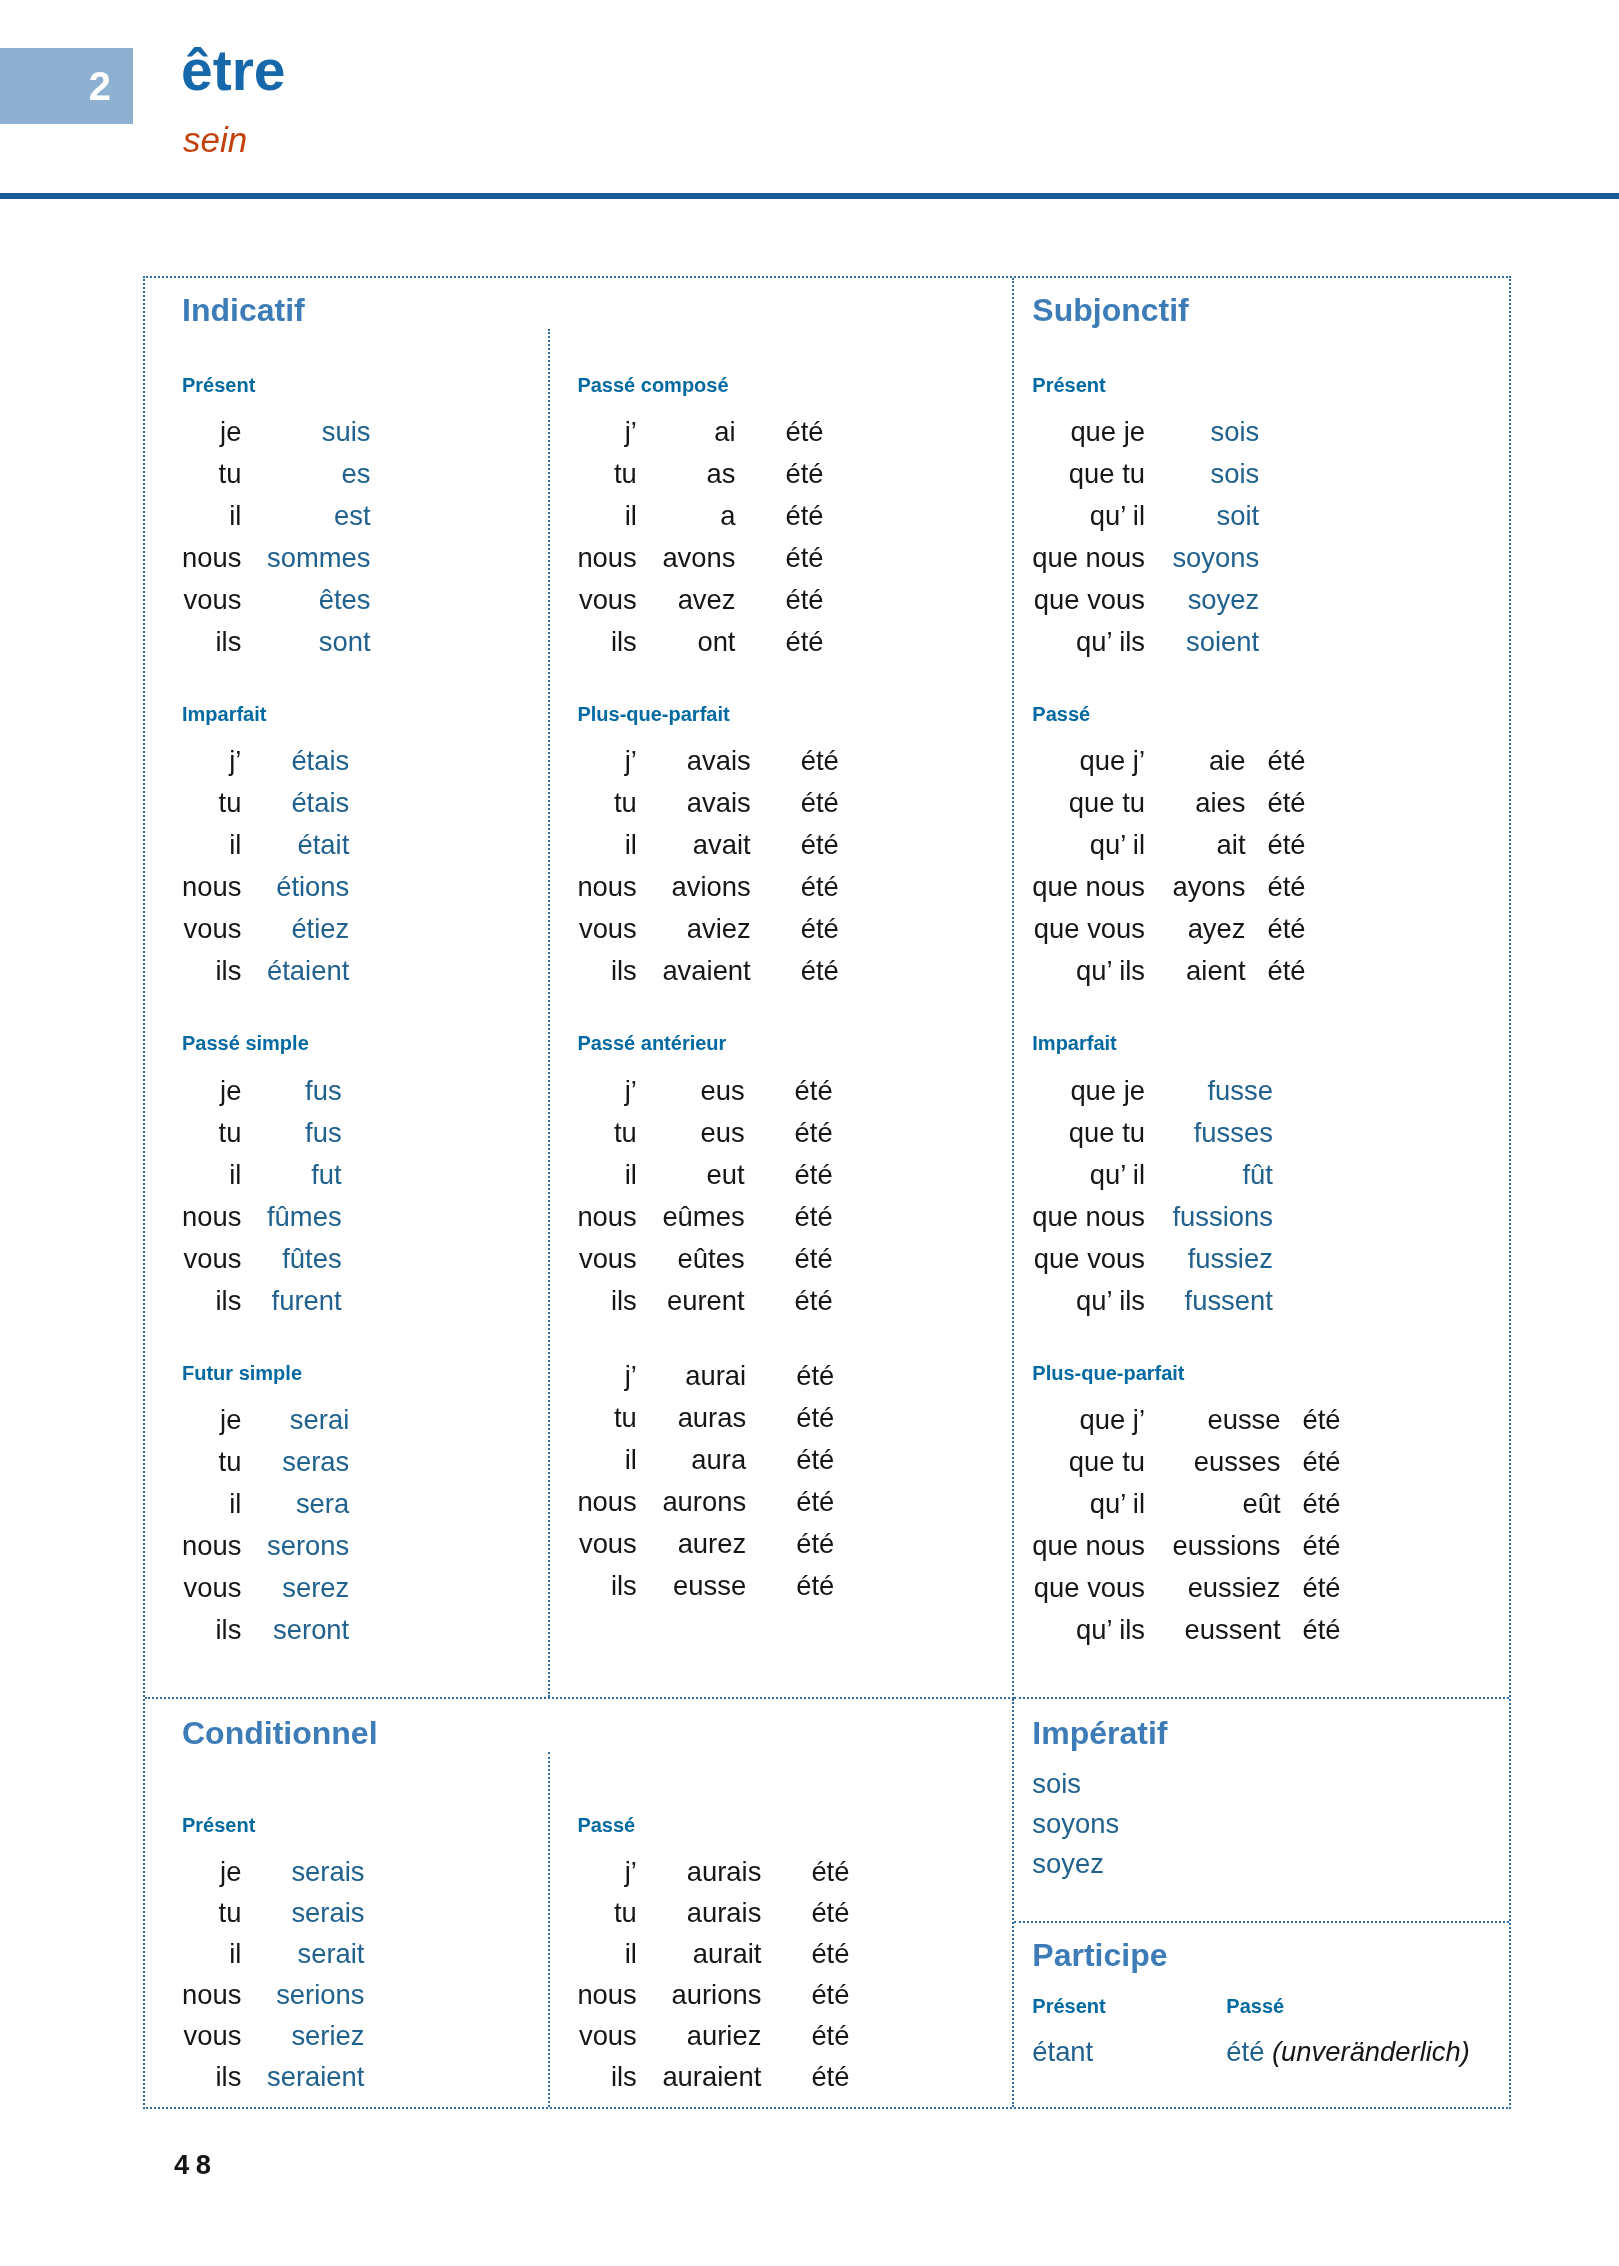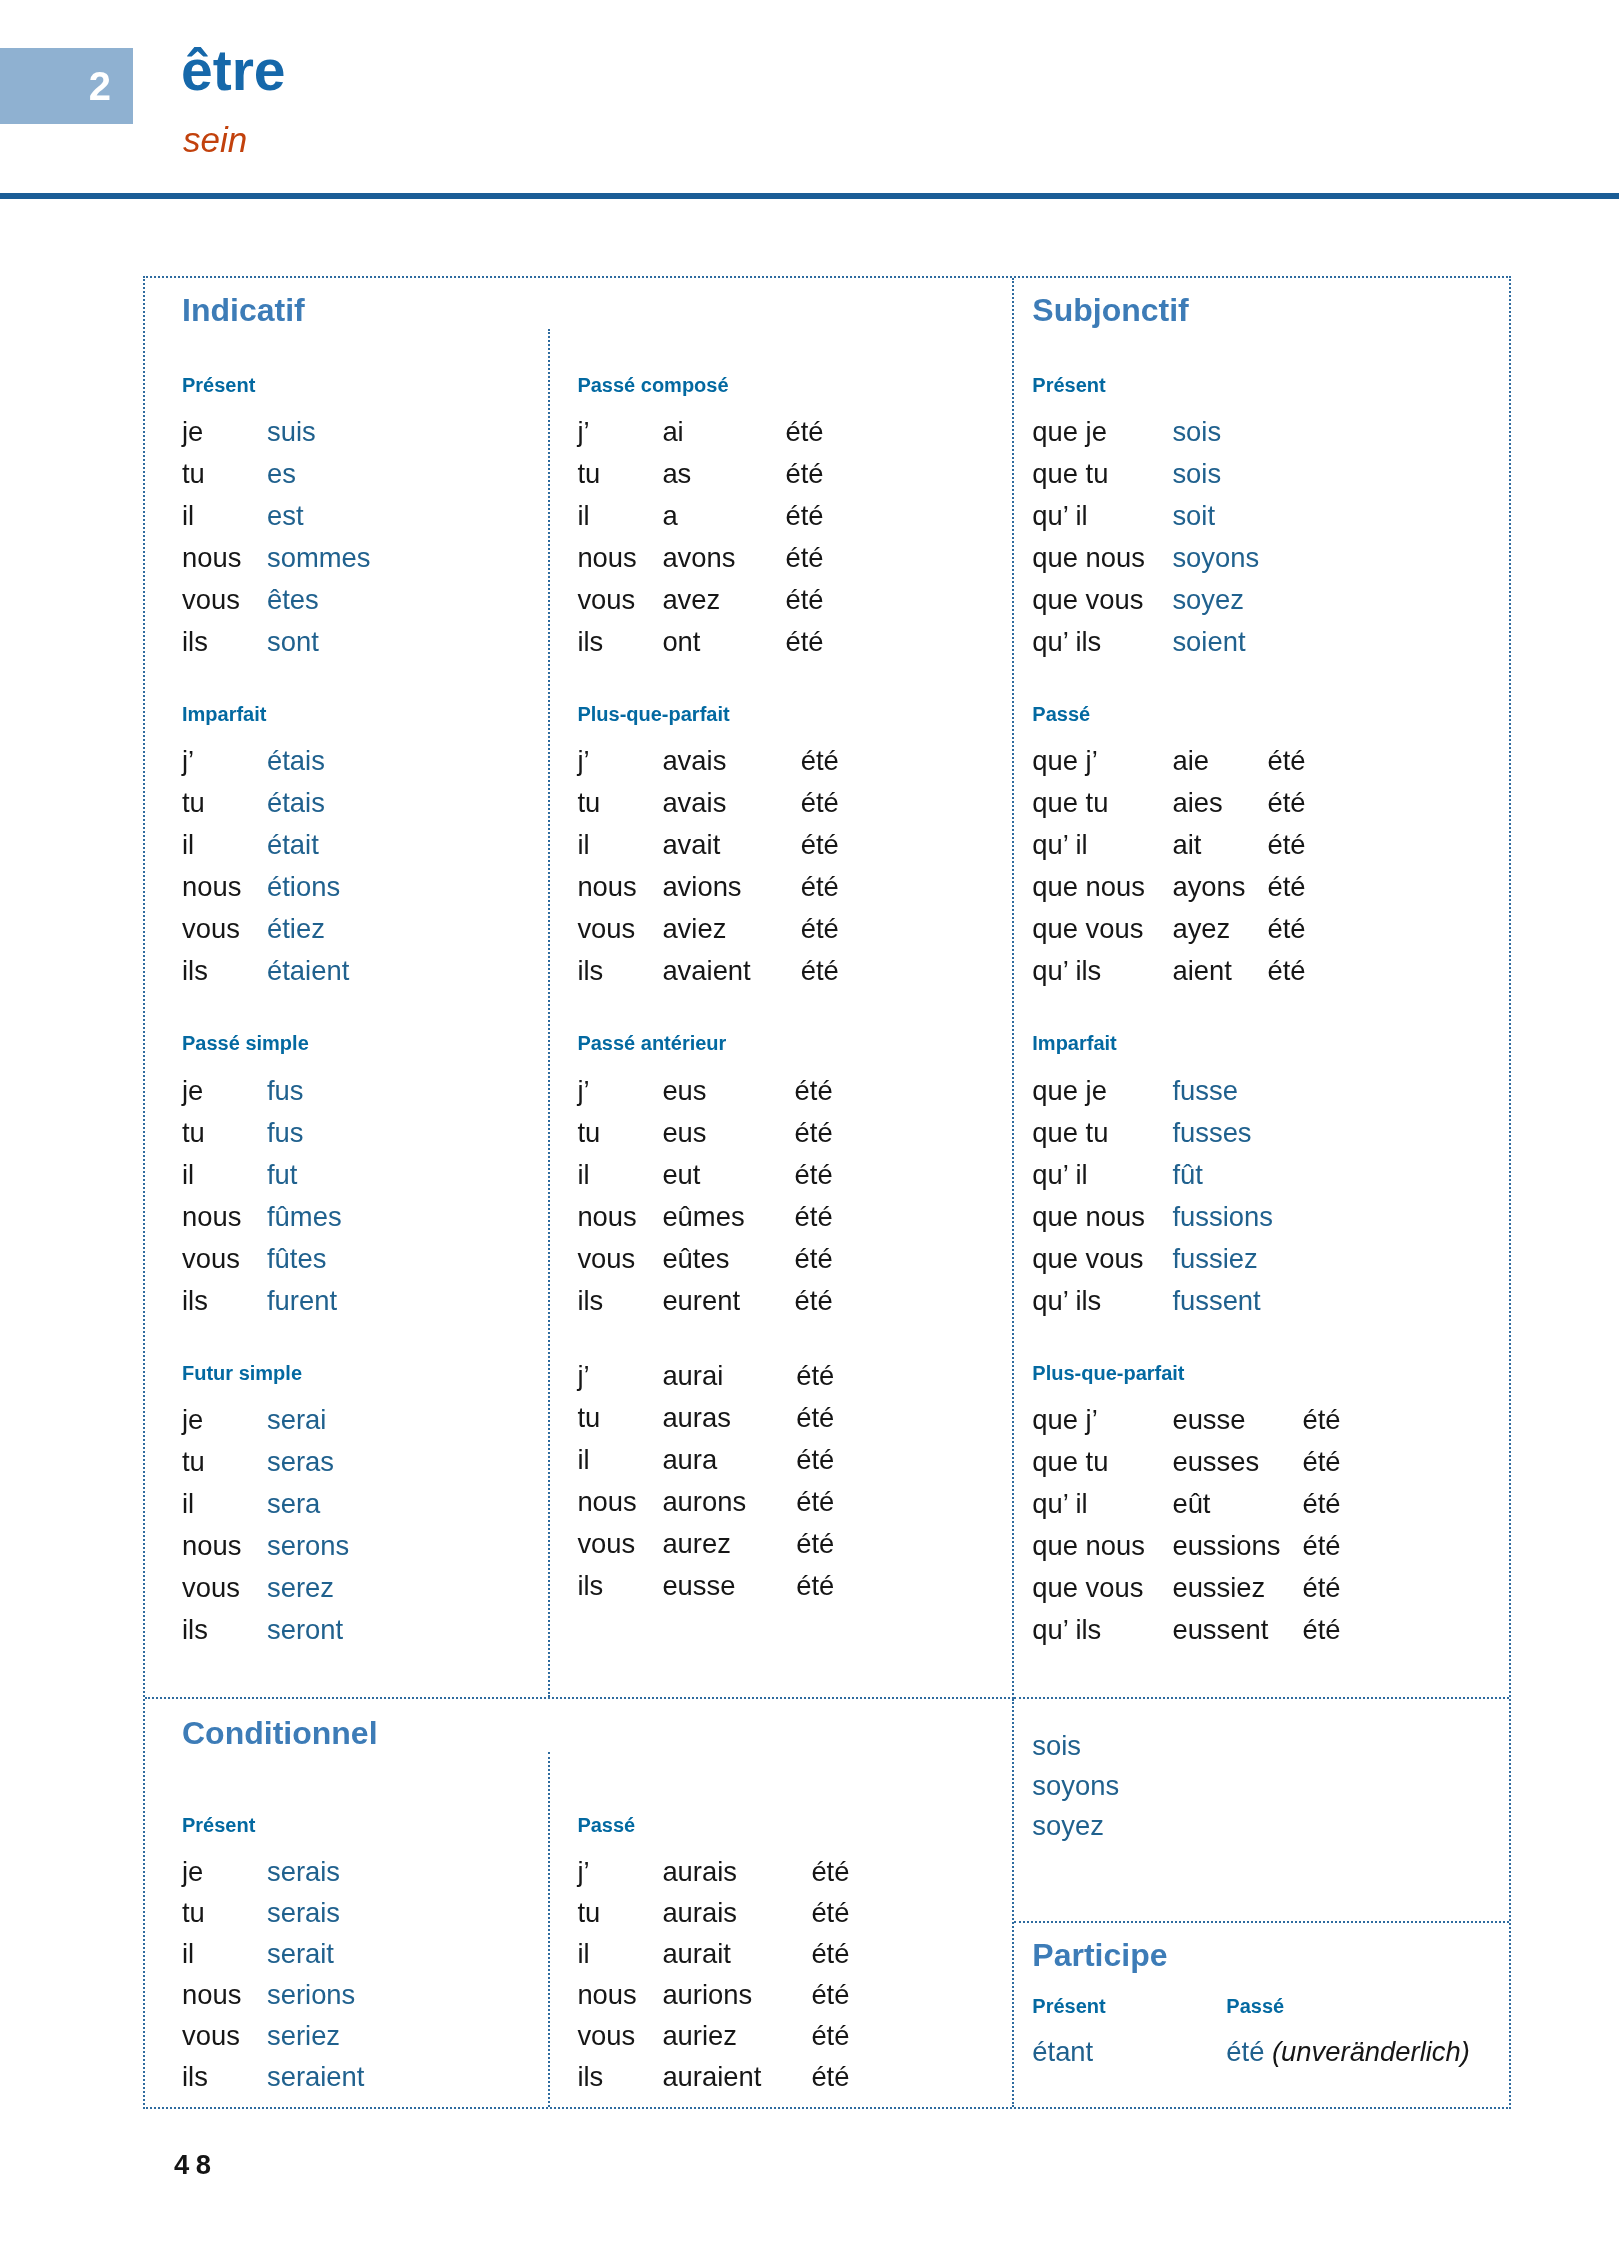--- a/index.html
+++ b/index.html
@@ -49,21 +49,21 @@
 
   .ind-cols { flex:1; display:grid; grid-template-columns:366px 1fr; margin-top:0; }
   .col2 { border-left:2.7px dotted #2e6b9f; padding-left:27.4px; }
 
   .blocks-top  { padding-top:38px; }
   .blocks-bot  { padding-top:55px; }
   .block + .block { margin-top:33px; }
 
   .block-label { font-size:20px; font-weight:bold; color:#0369a1; line-height:37px; margin-bottom:7.3px; }
 
-  .c-rows { display:table; }
+  .c-rows { display:table;text-align:right; }
   .c-row  { display:table-row; }
   .cell   { display:table-cell; font-size:27.4px; line-height:42px; white-space:nowrap; }
   .cond-rows .cell { line-height:41px; }
   .pron   { color:#161616; }
   .t-ind  .pron { padding-right:25.6px; }
   .t-subj .pron { padding-right:27.4px; }
   .t-ind  .aux  { padding-right:50px; }
   .t-subj .aux  { padding-right:22px; }
   .v-blue  { color:#20618e; }
   .v-black { color:#161616; }
@@ -565,20 +565,21 @@
                 <span class="cell v-black">été</span>
               </div>
             </div>
         </div>
       </div>
     </div>
   </div>
 
   <div>
     <div class="imp-block">
+      <div class="section-title">Impératif</div>
       <div class="imp-forms">
           <div class="imp-form v-blue">sois</div>
           <div class="imp-form v-blue">soyons</div>
           <div class="imp-form v-blue">soyez</div>
         </div>
     </div>
     <div class="part-block">
       <div class="section-title">Participe</div>
       <div class="part-grid part-labels">
         <div class="block-label">Présent</div>

